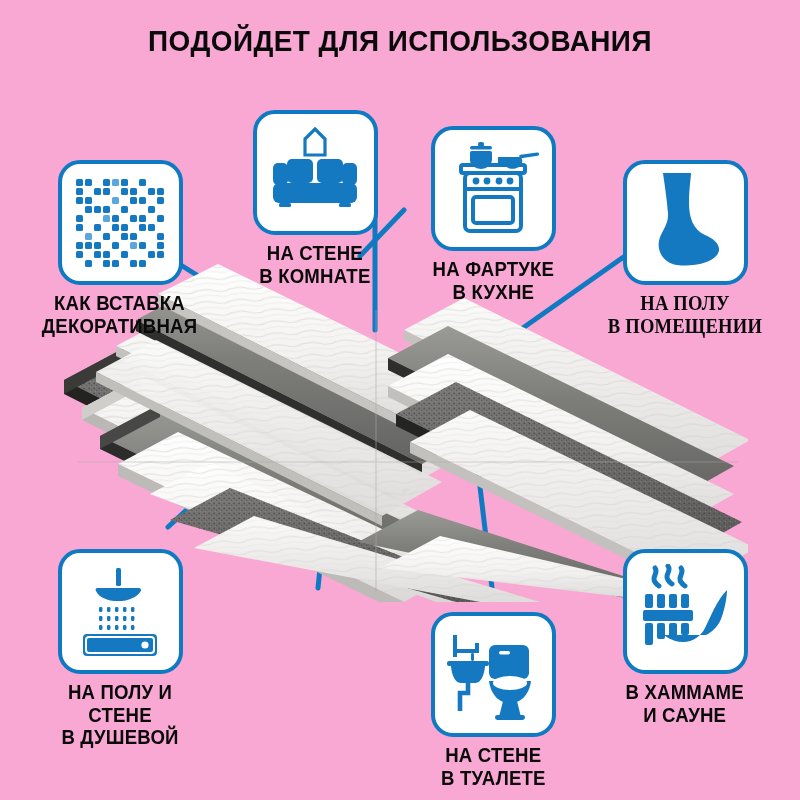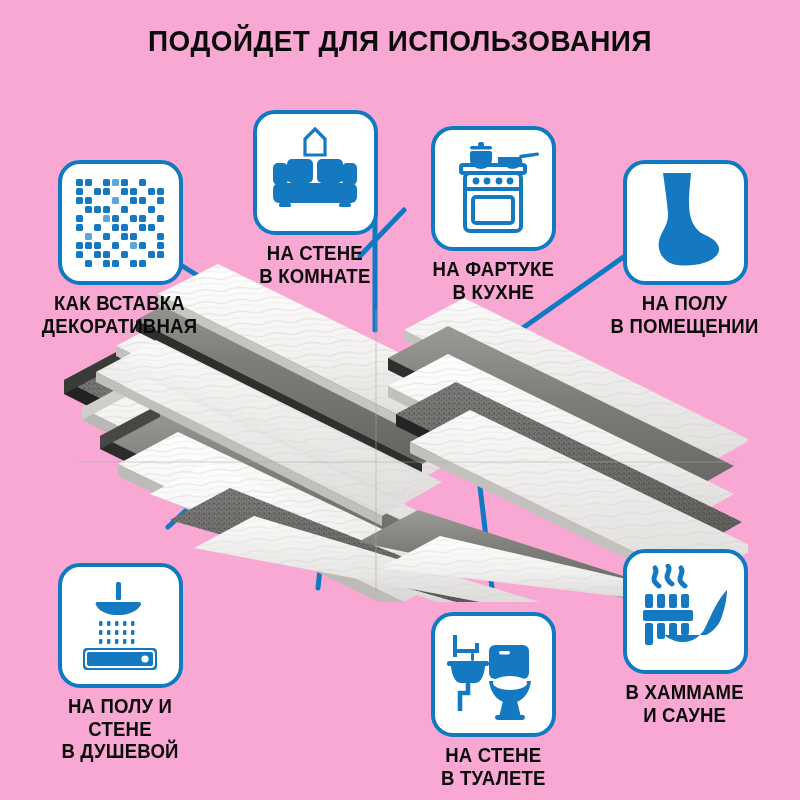--- a/index.html
+++ b/index.html
@@ -88,22 +88,22 @@
     transform: scaleX(0.93);
     white-space: pre-line;
     position: relative;
     z-index: 3;
   }
 
   
   #cal-decor    { left: 27px;  top: 138px; }
   #cal-wallroom { left: 222px; top: 88px;  }
   #cal-kitchen  { left: 400px; top: 104px;  }
-  #cal-floor    { left: 592px; top: 138px; }
-  #cal-shower   { left: 27px;  top: 541px; }
+  #cal-floor    { left: 592px; top: 138px; font-family: Liberation Serif, serif; }
+  #cal-shower   { left: 27px;  top: 527px; }
   #cal-bathroom { left: 222px; top: 590px; }
   #cal-toilet   { left: 400px; top: 590px; }
   #cal-sauna    { left: 592px; top: 527px; }
 </style>
 </head>
 <body>
 
 <div id="stage">
 
   <div id="page-title">ПОДОЙДЕТ ДЛЯ ИСПОЛЬЗОВАНИЯ</div>

